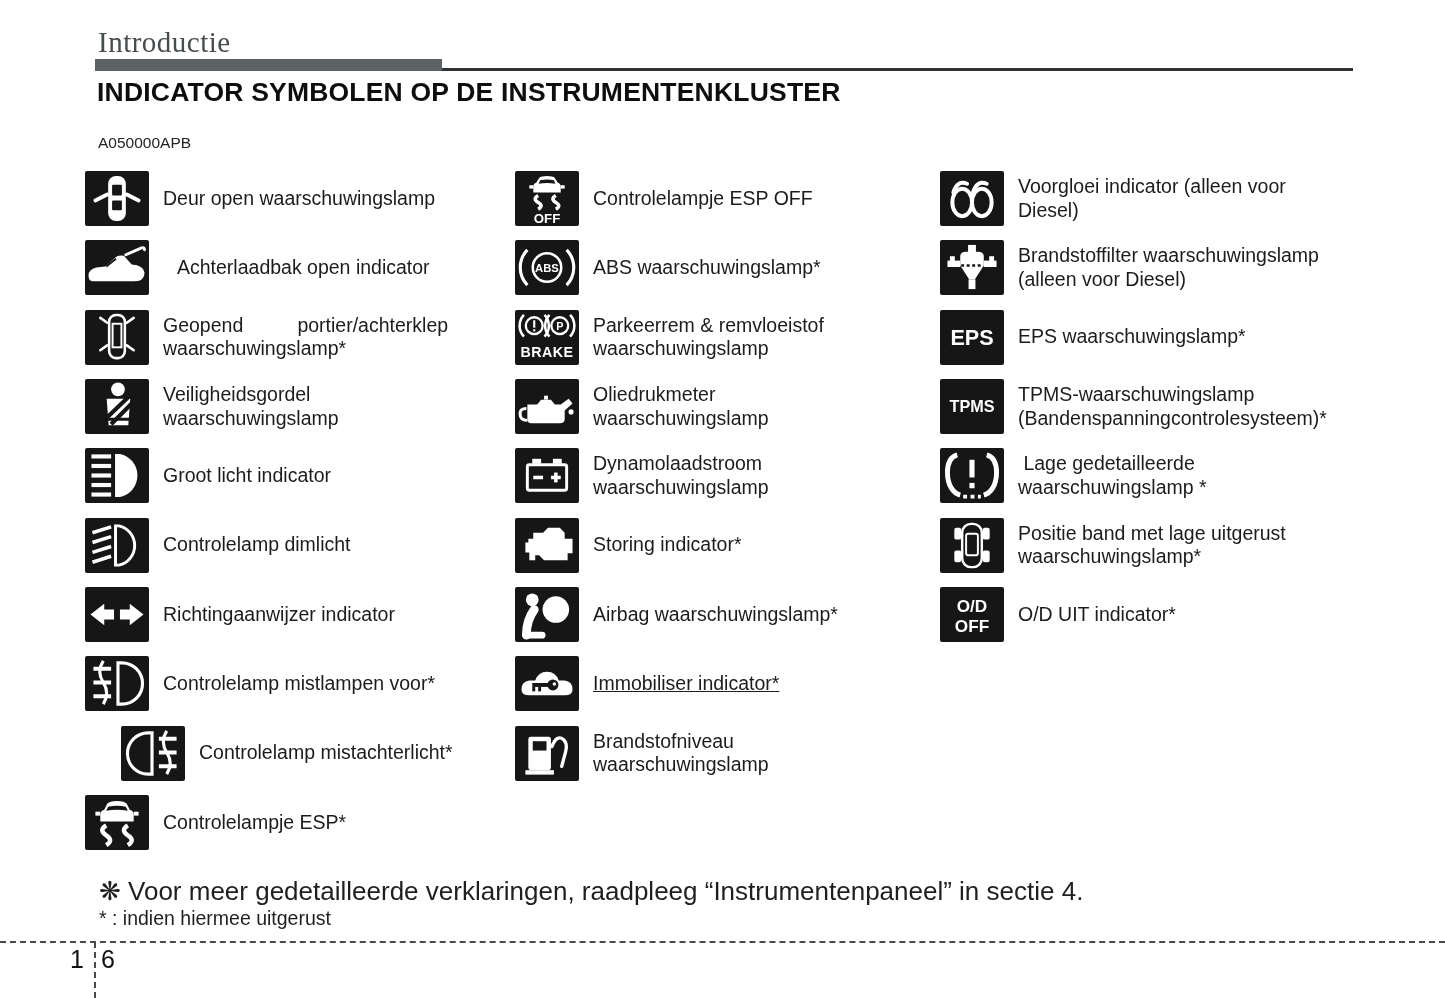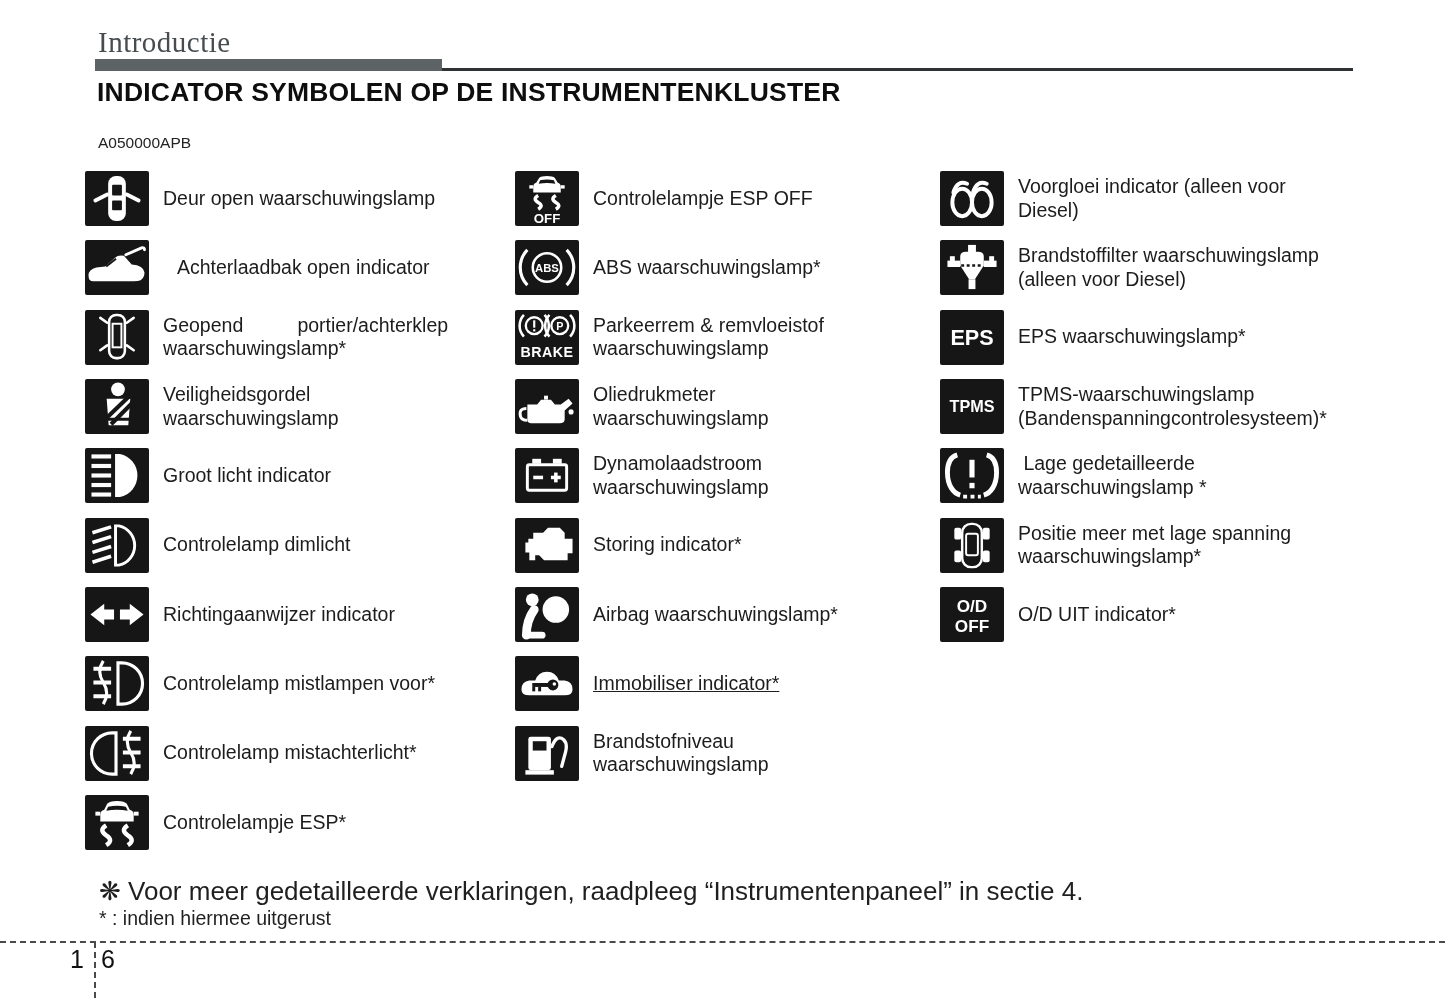--- a/index.html
+++ b/index.html
@@ -288,21 +288,21 @@
       <span class="label">Richtingaanwijzer indicator</span>
     </div>
     <div class="cell" style="grid-area: 8 / 1;">
       <span class="icon">
         <svg viewBox="0 0 64 56">
           <use href="#sym-front-fog-icon"></use>
         </svg>
       </span>
       <span class="label">Controlelamp mistlampen voor*</span>
     </div>
-    <div class="cell" style="grid-area: 9 / 1;">
+    <div class="cell" style="grid-area: 9 / 1; margin-left: 36px;">
       <span class="icon">
         <svg viewBox="0 0 64 56">
           <use href="#sym-rear-fog-icon"></use>
         </svg>
       </span>
       <span class="label">Controlelamp mistachterlicht*</span>
     </div>
     <div class="cell" style="grid-area: 10 / 1;">
       <span class="icon">
         <svg viewBox="0 0 64 56">
@@ -430,21 +430,21 @@
       </span>
       <span class="label"> Lage gedetailleerde
 waarschuwingslamp *</span>
     </div>
     <div class="cell" style="grid-area: 6 / 3;">
       <span class="icon">
         <svg viewBox="0 0 64 56">
           <use href="#sym-tire-position-icon"></use>
         </svg>
       </span>
-      <span class="label">Positie meer met lage spanning
+      <span class="label">Positie band met lage uitgerust
 waarschuwingslamp*</span>
     </div>
     <div class="cell" style="grid-area: 7 / 3;">
       <span class="icon">
         <svg viewBox="0 0 64 56">
           <use href="#sym-od-off-icon"></use>
         </svg>
       </span>
       <span class="label">O/D UIT indicator*</span>
     </div>

